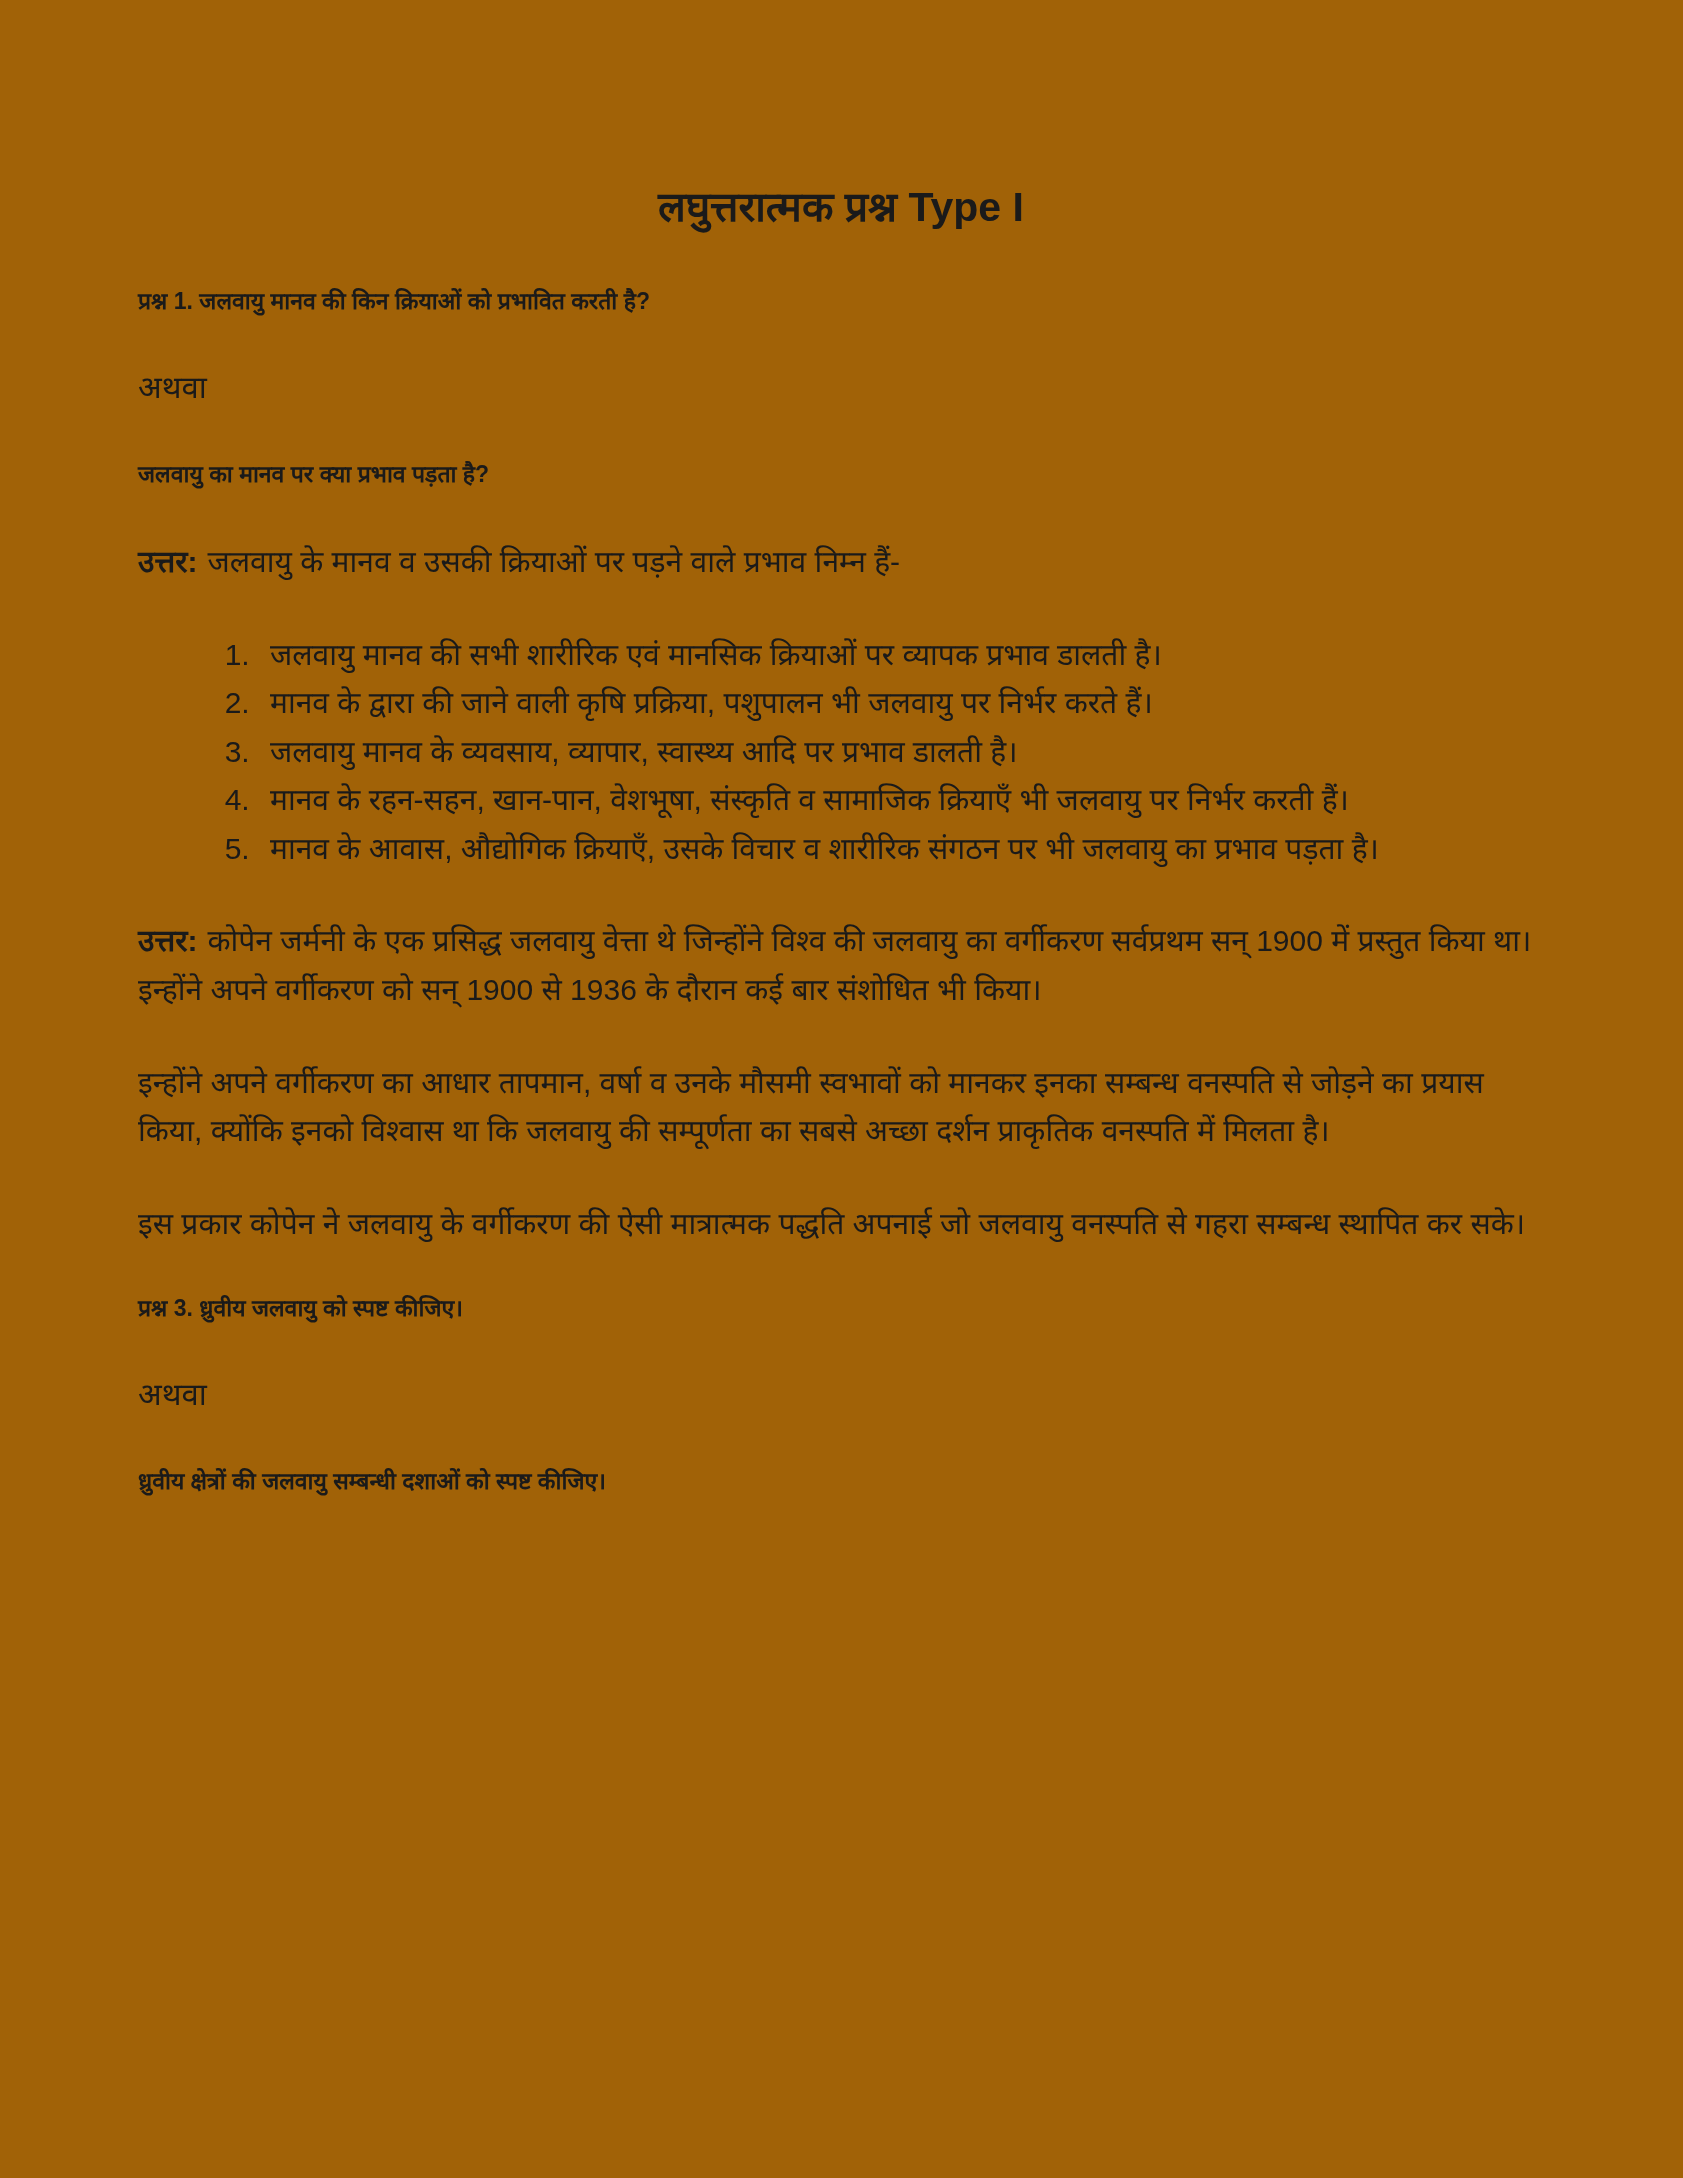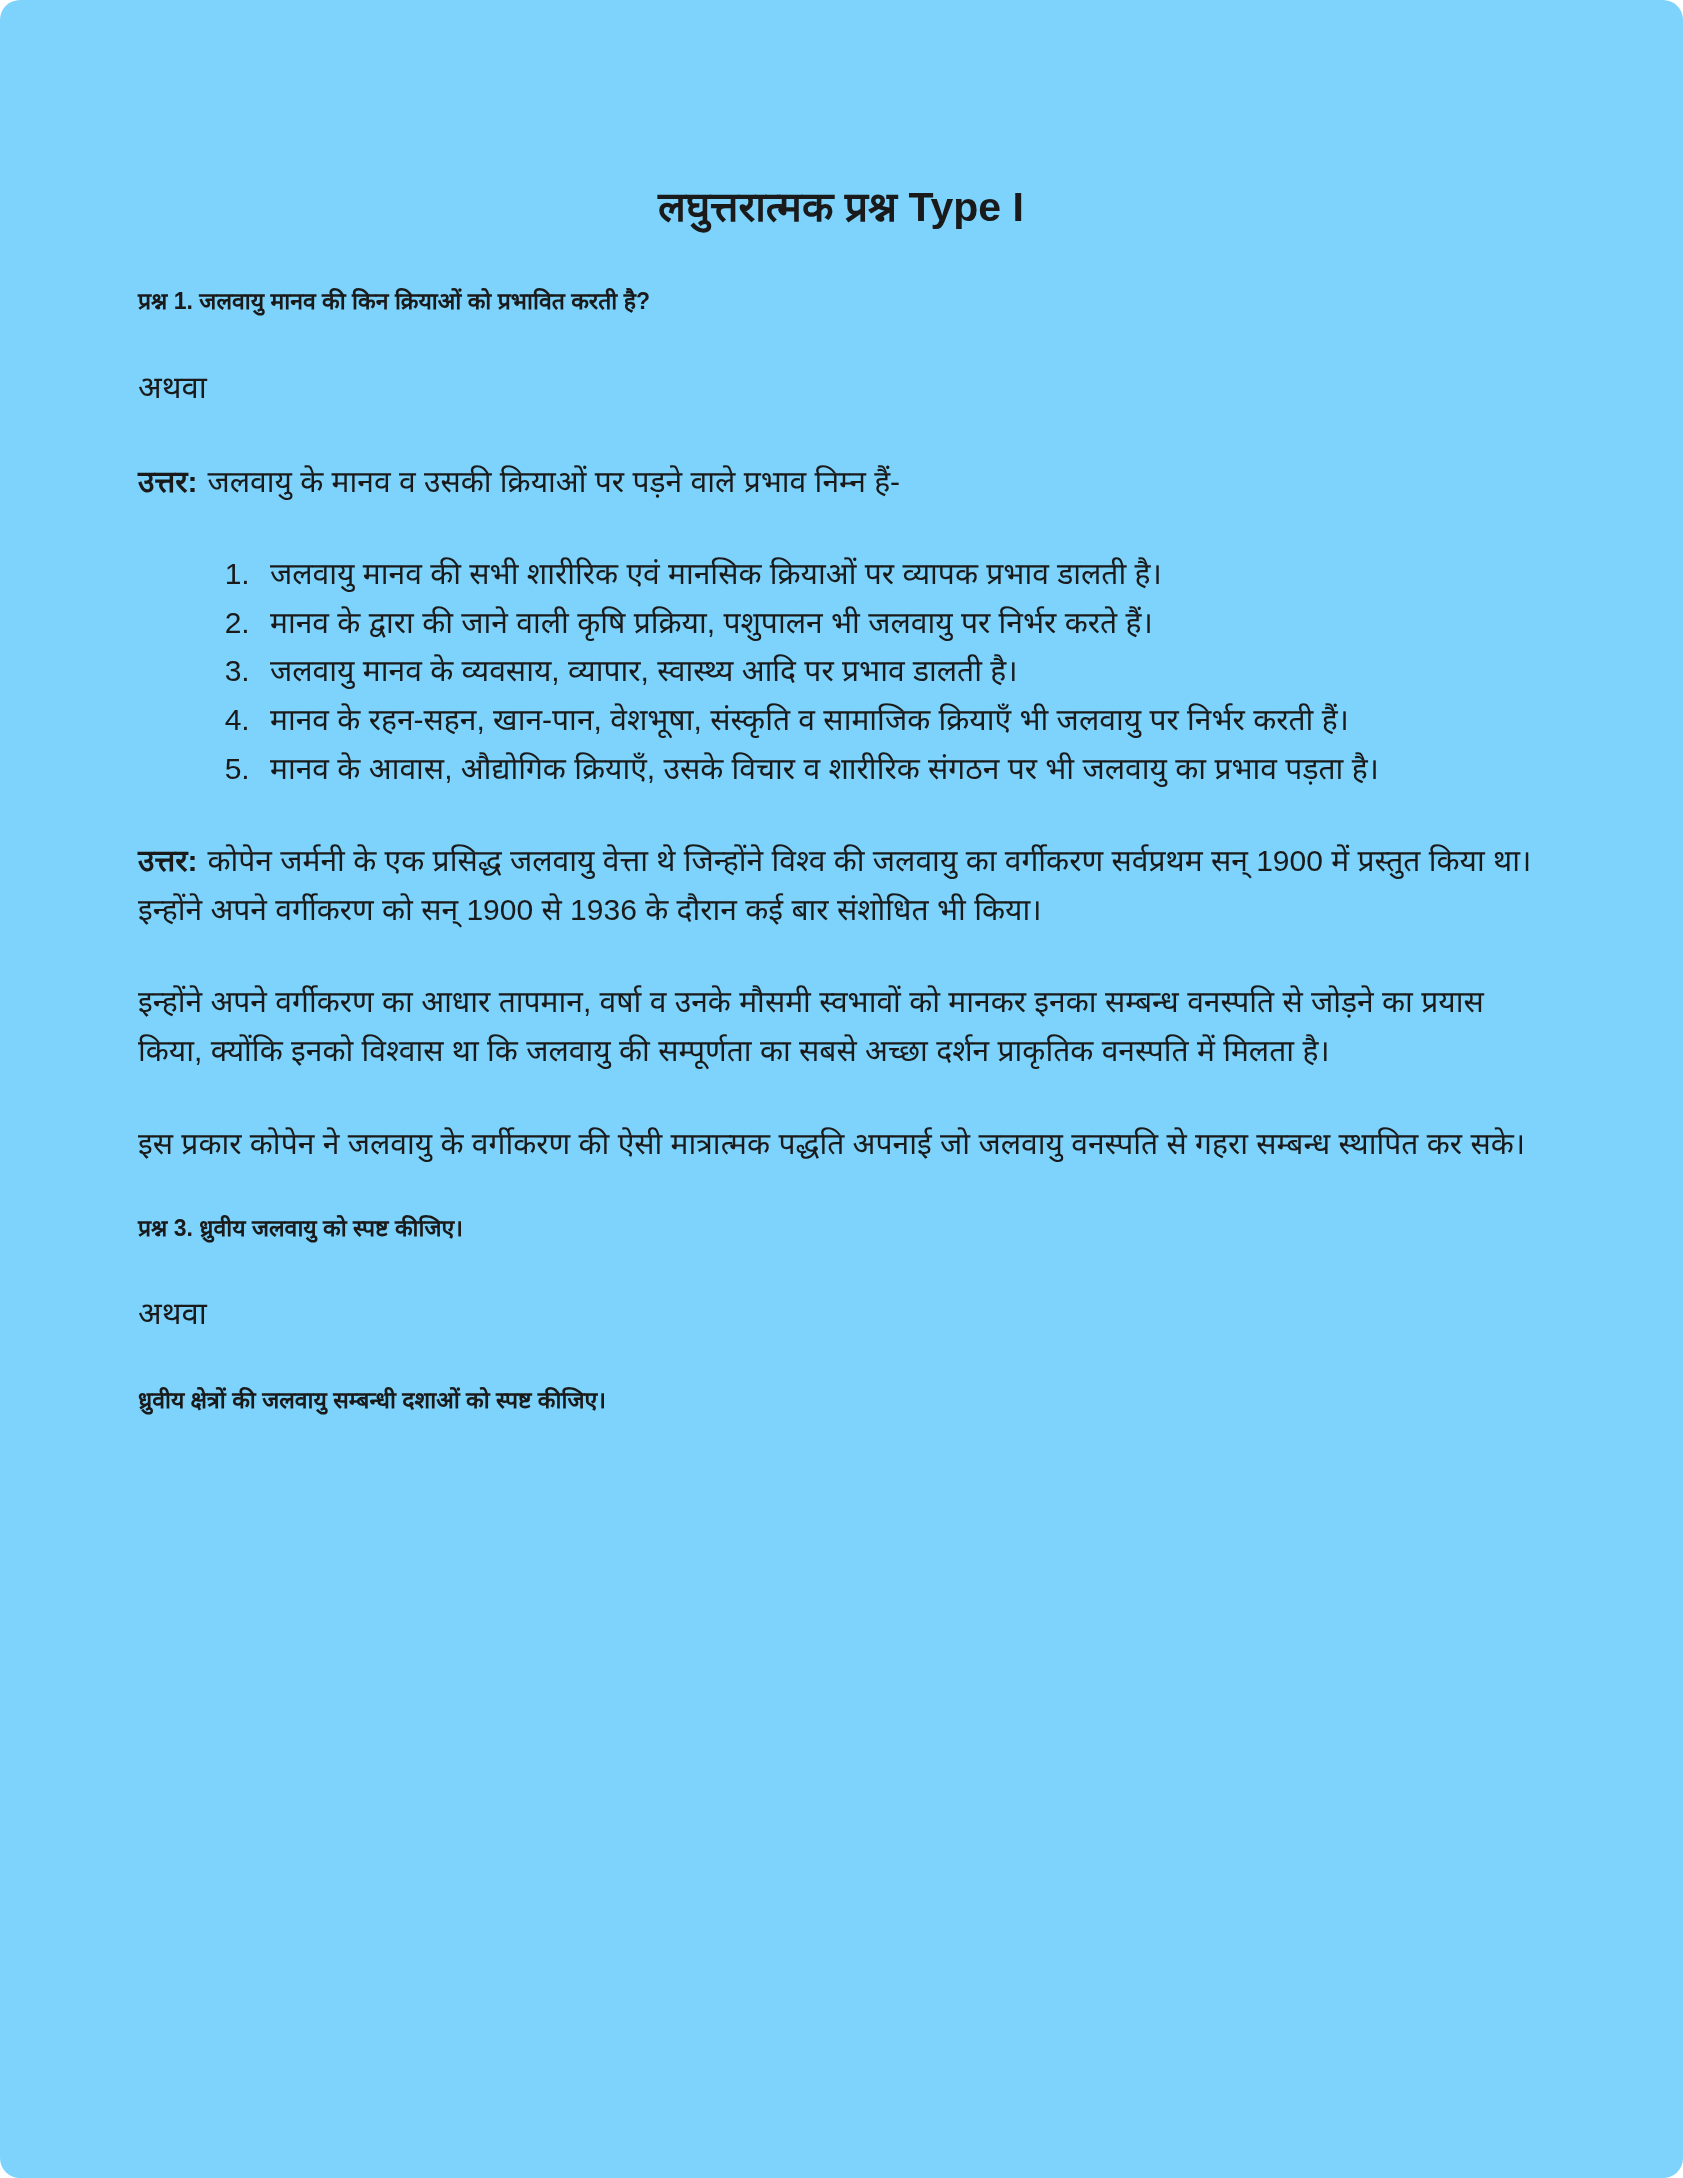--- a/index.html
+++ b/index.html
@@ -10,23 +10,22 @@
     width: 1683px;
     height: 2178px;
     font-family: "Liberation Sans", "DejaVu Sans", sans-serif;
     color: #1a1a1a;
     position: relative;
     overflow: hidden;
   }
   .page {
     width: 1683px;
     height: 2178px;
-    background: #7dd3fc;
+    background: #a16207;
     padding: 181px 139px 0 138px;
-    border-radius: 20px;
   }
   .doc-title {
     text-align: center;
     font-weight: 700;
     font-size: 41px;
     line-height: 1.3;
     margin-bottom: 51px;
     letter-spacing: 0px;
   }
   .q-heading {
@@ -65,20 +64,21 @@
 <body>
 
 <div class="page">
 
   <h1 class="doc-title">लघुत्तरात्मक प्रश्न Type I</h1>
 
   <h2 class="q-heading">प्रश्न 1. जलवायु मानव की किन क्रियाओं को प्रभावित करती है?</h2>
 
   <p class="or-label">अथवा</p>
 
+  <h2 class="q-heading">जलवायु का मानव पर क्या प्रभाव पड़ता है?</h2>
 
   <p class="para">
     <span class="answer-label">उत्तर:</span><span>जलवायु के मानव व उसकी क्रियाओं पर पड़ने वाले प्रभाव निम्न हैं-</span>
   </p>
 
   <ol class="points">
     <li>जलवायु मानव की सभी शारीरिक एवं मानसिक क्रियाओं पर व्यापक प्रभाव डालती है।</li>
     <li>मानव के द्वारा की जाने वाली कृषि प्रक्रिया, पशुपालन भी जलवायु पर निर्भर करते हैं।</li>
     <li>जलवायु मानव के व्यवसाय, व्यापार, स्वास्थ्य आदि पर प्रभाव डालती है।</li>
     <li>मानव के रहन-सहन, खान-पान, वेशभूषा, संस्कृति व सामाजिक क्रियाएँ भी जलवायु पर निर्भर करती हैं।</li>

